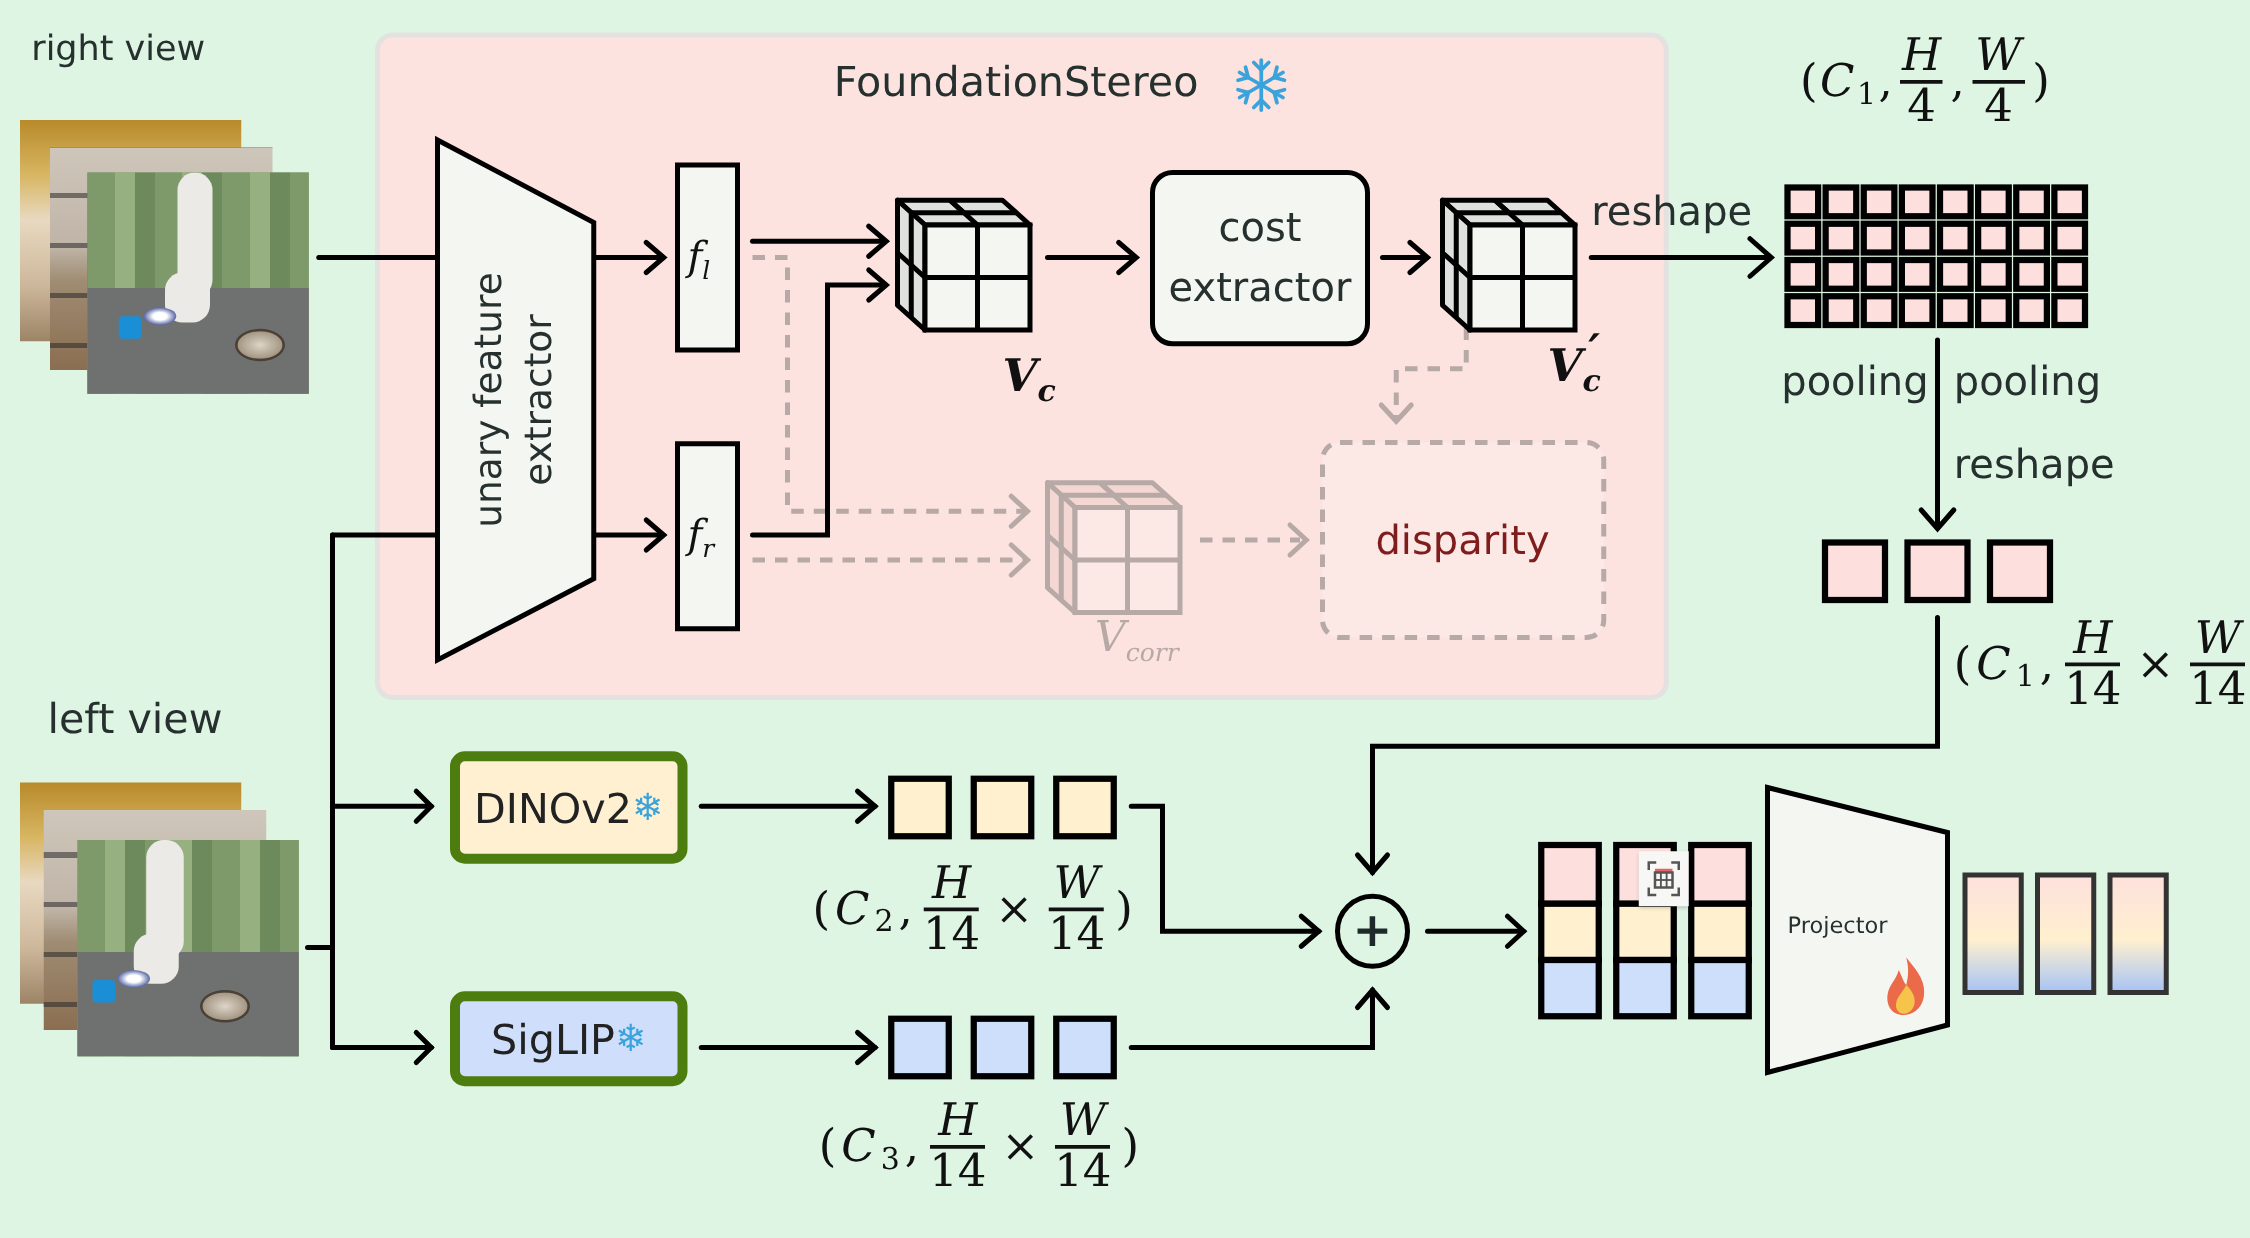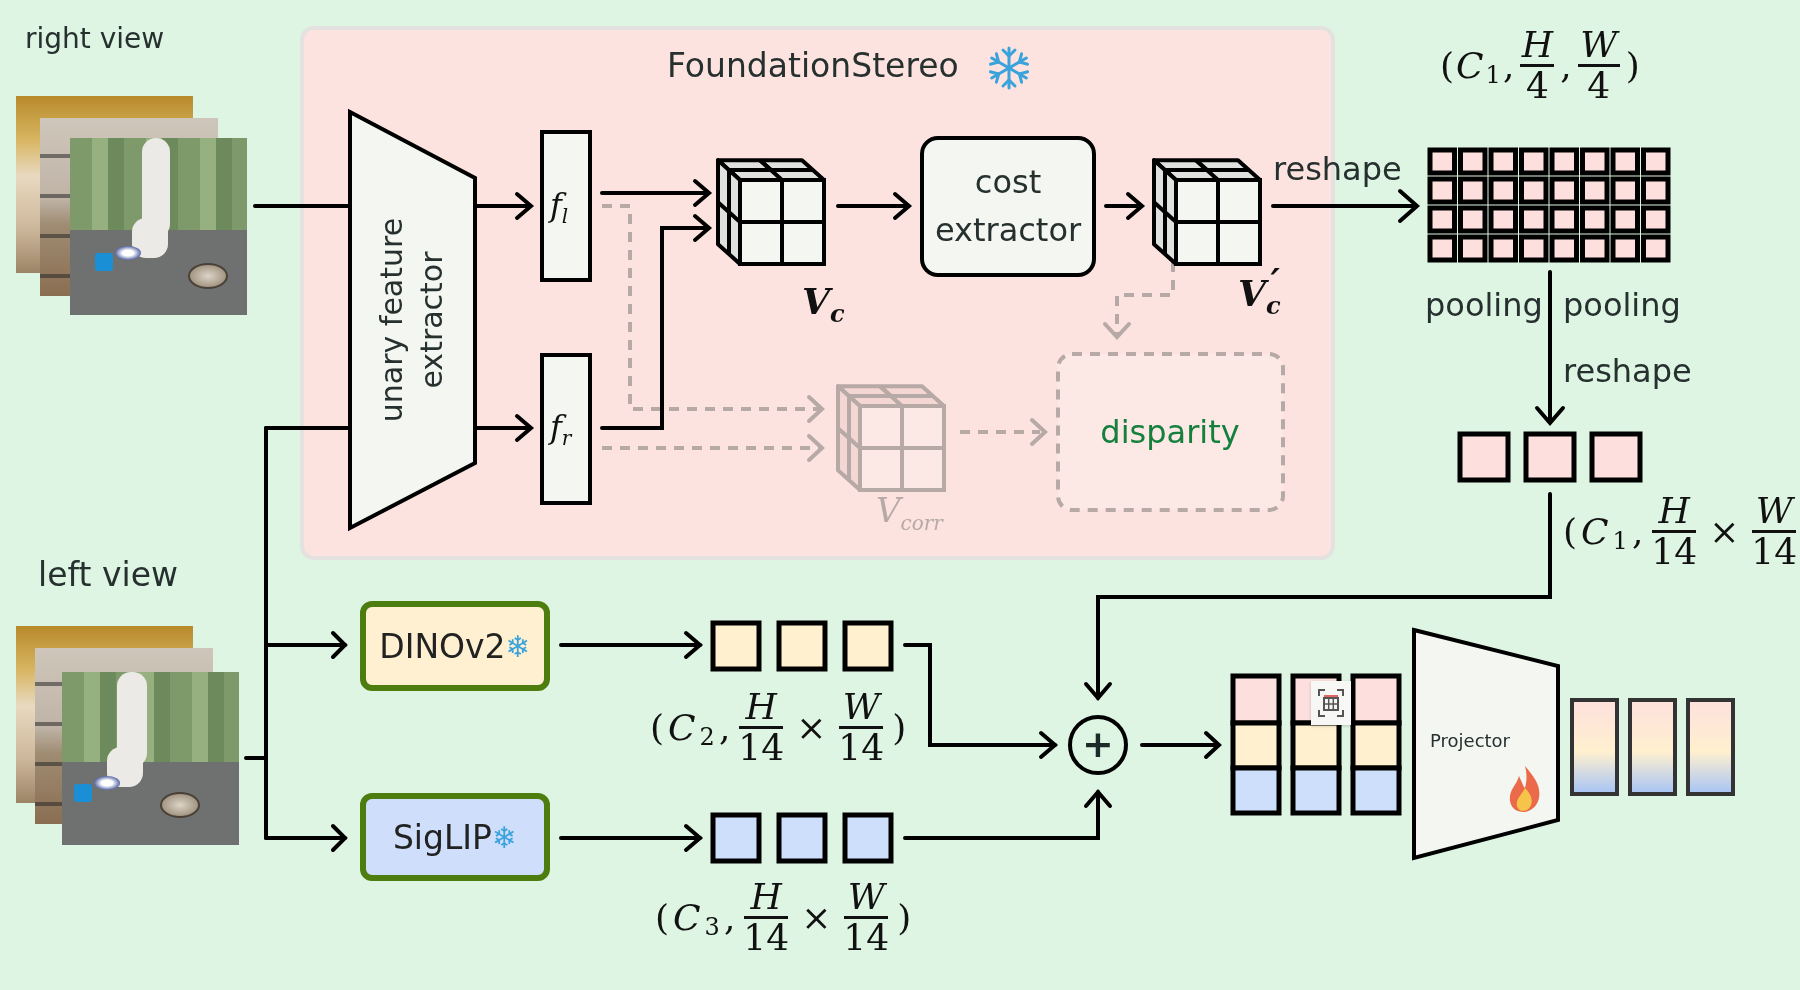--- a/index.html
+++ b/index.html
@@ -24,21 +24,21 @@
   .photo.front { background:
       linear-gradient(180deg, transparent 0 52%, #6f7170 52% 100%),
       repeating-linear-gradient(90deg, #7f9a6a 0 22px, #96b07f 22px 38px, #6d8a5c 38px 54px),
       #7f9a6a; }
   .robot { position: absolute; background: #eceae6; border-radius: 14px; }
   .cube-obj { position: absolute; width: 18px; height: 18px; background: #1a8fd6; border-radius: 3px; }
   .pan { position: absolute; border-radius: 50%; background: radial-gradient(#ddd5c8, #8b7b66); border: 2px solid #4a4036; }
   .plate { position: absolute; border-radius: 50%; background: radial-gradient(#ffffff 30%, #5b6aa8 70%); }
 
   .encoder-box {
-    position: absolute; border-radius: 12px; border: 6px solid #4d7c0f;
+    position: absolute; border-radius: 12px; border: 8px solid #4d7c0f;
     display: flex; align-items: center; justify-content: center;
     font-size: 33px; color: #222; box-sizing: border-box;
   }
   .snow { color: #3aa3db; }
   .overlay-btn {
     position: absolute; background: #f7f7f5; box-shadow: 0 1px 3px rgba(0,0,0,0.2);
     display: flex; align-items: center; justify-content: center;
   }
 </style>
 </head>
@@ -321,21 +321,21 @@
 </div>
 
 <div class="abs math" style="left:1238px;top:272px;font-size:36px;font-weight:bold;">
   <span>V</span><sub style="font-size:24px;">c</sub><span style="position:relative;left:-10px;top:-12px;">′</span>
 </div>
 
 <div class="abs math" style="left:876px;top:490px;font-size:34px;color:#b6a9a6;">
   <span>V</span><sub style="font-size:20px;">corr</sub>
 </div>
 
-<div class="abs label" style="left:1170px;top:432px;transform:translate(-50%,-50%);font-size:32px;text-align:center;line-height:50px;color:#15803d;">
+<div class="abs label" style="left:1170px;top:432px;transform:translate(-50%,-50%);font-size:32px;text-align:center;line-height:50px;color:#7f1d1d;">
   <div>disparity</div>
 </div>
 
 <div class="abs label" style="left:1273px;top:150px;font-size:32px;">reshape</div>
 
 <div class="abs math" style="left:1440px;top:26px;font-size:36px;display:flex;align-items:center;gap:2px;">
   <span class="upright">(</span>
   <span>C</span>
     <sub class="upright" style="font-size:24px;margin-top:18px;">1</sub>
     <span class="upright">,</span>
@@ -408,21 +408,21 @@
       <span style="width:44px;border-top:3px solid #111;"></span>
       <span class="upright">14</span>
     </span>
     <span class="upright">)</span>
   </div>
 
 <div class="encoder-box" style="left:360px;top:601px;width:190px;height:90px;background:#fff0d2;">
   <span>DINOv2</span>
     <span class="snow" style="font-size:30px;">❄</span>
 </div>
-<div class="encoder-box" style="left:360px;top:793px;width:190px;height:88px;background:#cfdffb;">
+<div class="encoder-box" style="left:360px;top:793px;width:190px;height:76px;background:#cfdffb;">
   <span>SigLIP</span>
     <span class="snow" style="font-size:30px;">❄</span>
 </div>
 
 <div class="abs" style="left:1098px;top:745px;transform:translate(-50%,-52%);font-size:38px;font-family:'DejaVu Sans',sans-serif;font-weight:bold;">+</div>
 
 <div class="abs label" style="left:1430px;top:730px;font-size:18px;">Projector</div>
 
 <div class="overlay-btn" style="left:1311px;top:681px;width:40px;height:44px;">
   <svg width="26" height="28" viewBox="0 0 26 28" style="position:static;">

